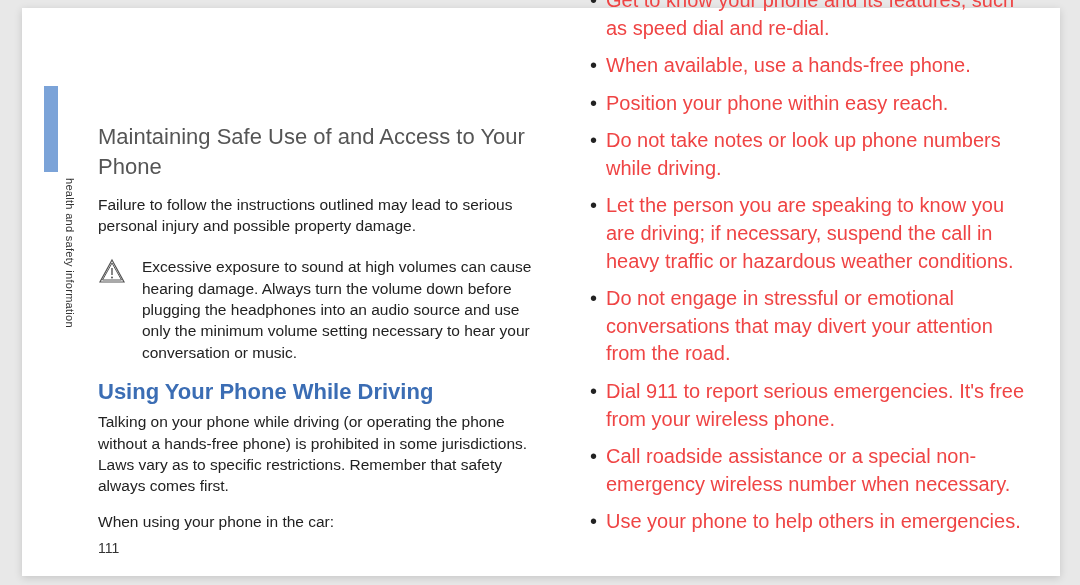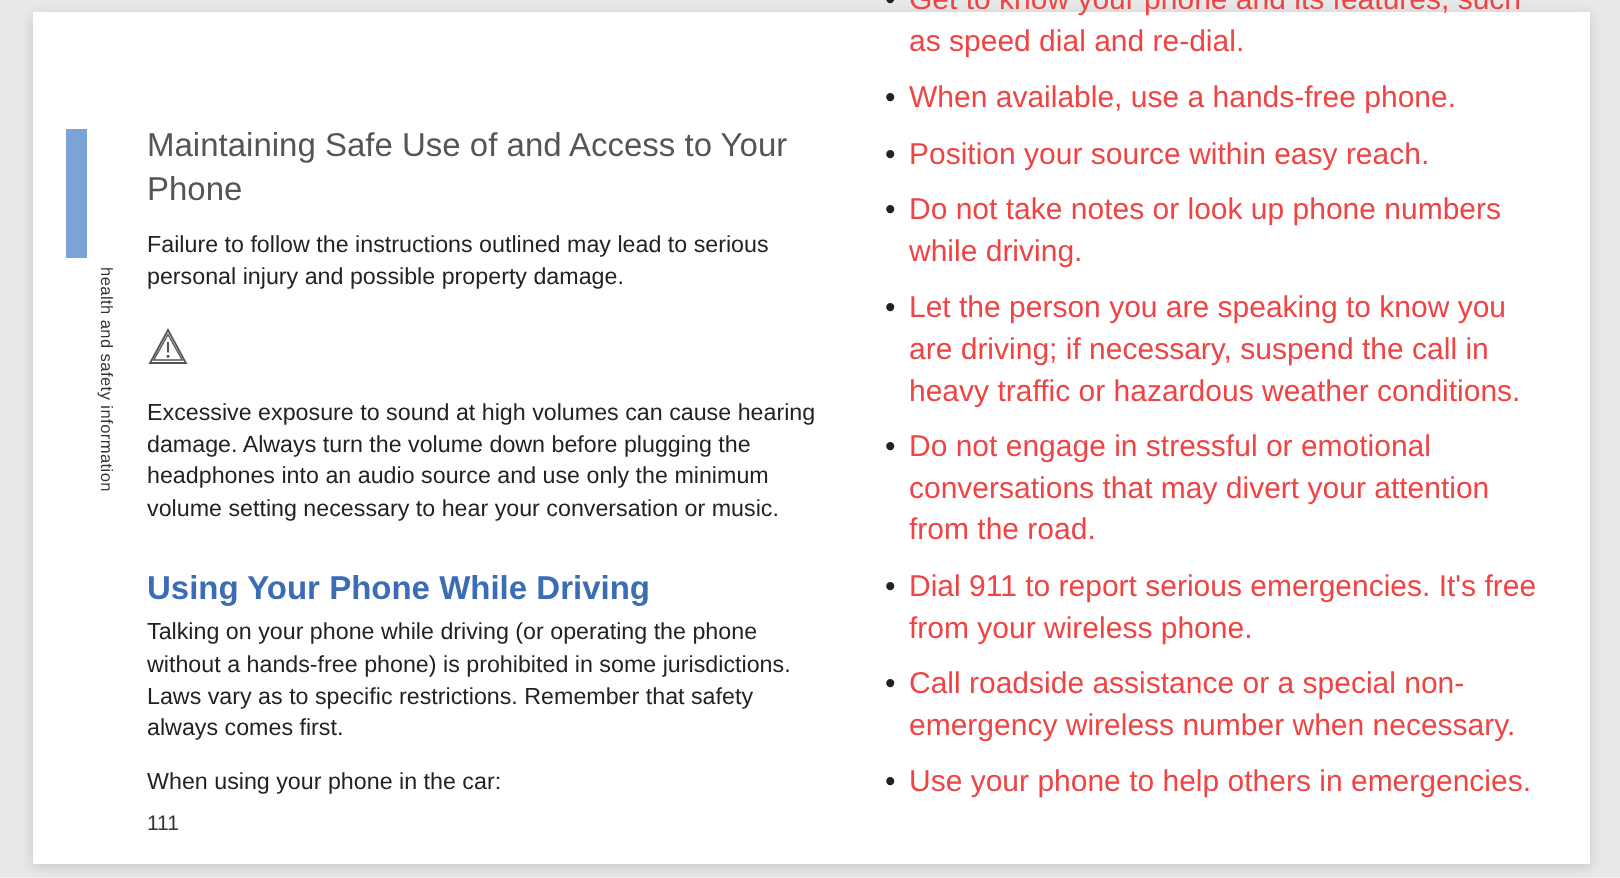--- a/index.html
+++ b/index.html
@@ -63,22 +63,21 @@
     .para {
       font-size: 15.5px;
       color: #222;
       line-height: 1.38;
       margin-bottom: 14px;
     }
     .warning-block {
       display: flex;
       gap: 16px;
       margin-top: 6px;
-      margin-bottom: 29px;
-      flex-direction: column;
+      margin-bottom: 16px;
     }
     .warning-icon {
       flex: 0 0 auto;
       margin-top: 2px;
     }
     .warning-text {
       font-size: 15.5px;
       color: #222;
       line-height: 1.38;
     }
@@ -141,21 +140,21 @@
 
       <h2 class="sub-heading">Using Your Phone While Driving</h2>
       <p class="para">Talking on your phone while driving (or operating the phone without a hands-free phone) is prohibited in some jurisdictions. Laws vary as to specific restrictions. Remember that safety always comes first.</p>
       <p class="para">When using your phone in the car:</p>
     </div>
 
     <div class="col">
       <ul class="bullets">
         <li>Get to know your phone and its features, such as speed dial and re-dial.</li>
         <li>When available, use a hands-free phone.</li>
-        <li>Position your source within easy reach.</li>
+        <li>Position your phone within easy reach.</li>
         <li>Do not take notes or look up phone numbers while driving.</li>
         <li>Let the person you are speaking to know you are driving; if necessary, suspend the call in heavy traffic or hazardous weather conditions.</li>
         <li>Do not engage in stressful or emotional conversations that may divert your attention from the road.</li>
         <li>Dial 911 to report serious emergencies. It's free from your wireless phone.</li>
         <li>Call roadside assistance or a special non-emergency wireless number when necessary.</li>
         <li>Use your phone to help others in emergencies.</li>
       </ul>
     </div>
   </div>
 

